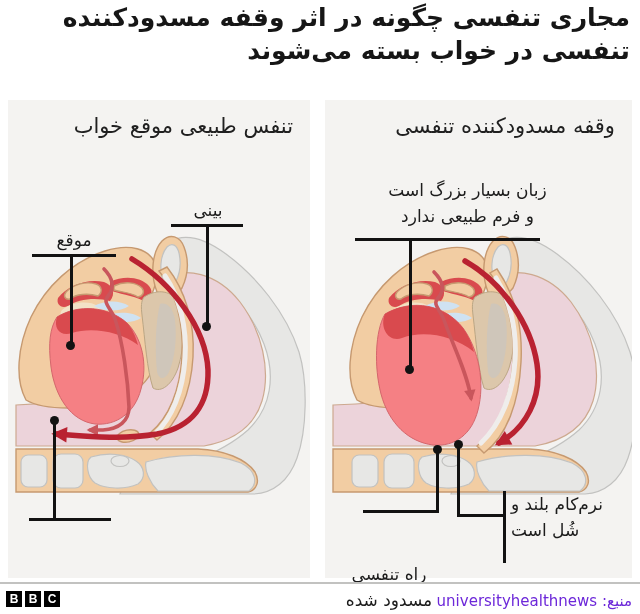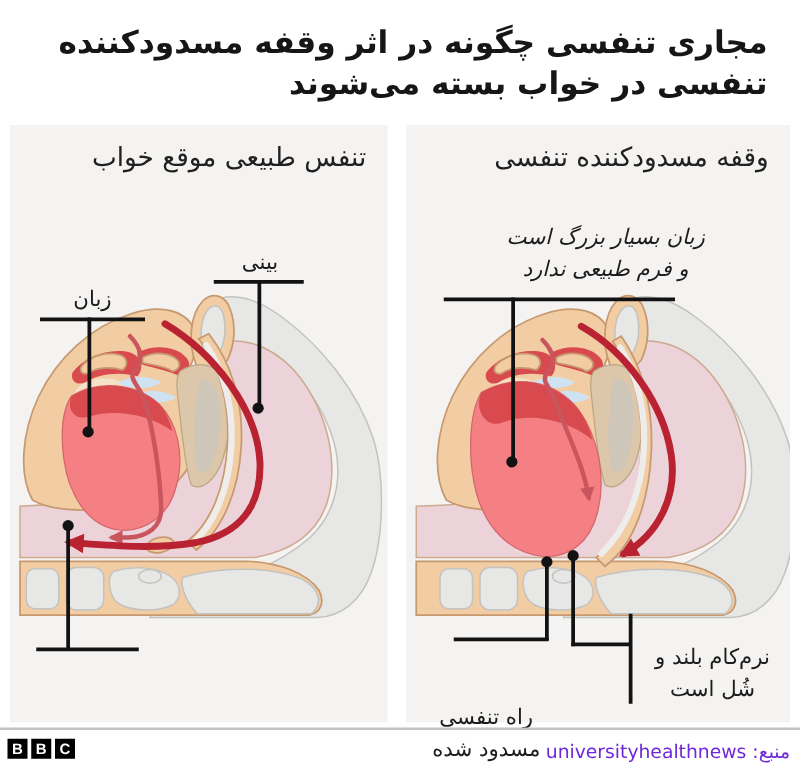--- a/index.html
+++ b/index.html
@@ -4,21 +4,21 @@
 <style>
   html,body{margin:0;padding:0;}
   body{
     width:640px;height:614px;background:var(--c-page-bg,#fff);
     font-family:"DejaVu Sans",sans-serif;
     -webkit-font-smoothing:antialiased;
   }
   .page{position:relative;width:640px;height:614px;overflow:hidden;background:var(--c-page-bg,#fff);}
 
   .title{
-    position:absolute;top:2px;right:10px;left:8px;margin:16px;
+    position:absolute;top:2px;right:10px;left:8px;margin:0;
     font-size:25px;font-weight:700;line-height:1.3;color:var(--c-text,#161616);
     text-align:right;direction:rtl;
   }
 
   .panel{position:absolute;top:100px;height:478px;background:var(--c-panel-bg,#f4f3f1);}
   .panel-normal{left:8px;width:302px;}
   .panel-apnea{left:325px;width:307px;}
 
   .panel h2{
     position:absolute;top:9px;right:12px;margin:5px;
@@ -122,21 +122,21 @@
     </svg>
 
     <div class="lbl" style="left:160px;top:98px;width:80px;">
         <span>بینی</span>
       </div>
     <div class="hline" style="left:163px;top:124px;width:72px;height:3px;"></div>
     <div class="vline" style="left:198px;top:124px;width:3px;height:104px;"></div>
     <div class="dot" style="left:194px;top:222px;"></div>
 
     <div class="lbl" style="left:24px;top:128px;width:84px;">
-        <span>زبان</span>
+        <span>موقع</span>
       </div>
     <div class="hline" style="left:24px;top:154px;width:84px;height:3px;"></div>
     <div class="vline" style="left:62px;top:154px;width:3px;height:92px;"></div>
     <div class="dot" style="left:58px;top:241px;"></div>
 
     <div class="dot" style="left:42px;top:316px;"></div>
     <div class="vline" style="left:45px;top:321px;width:3px;height:99px;"></div>
     <div class="hline" style="left:21px;top:418px;width:82px;height:3px;"></div>
   </section>
 
@@ -170,41 +170,41 @@
       <path class="sh-skin" d="M 165,173 C 181,194 190,226 188,260 C 186,296 174,328 152,346 L 159,353 C 182,336 194,302 196,262 C 198,224 188,192 172,169 Z"></path>
       <path class="white-strip" d="M 171,178 C 185,200 192,230 190,260 C 188,294 176,324 156,343"></path>
 
       <path class="sh-tongue" d="M 60,214 C 88,198 120,205 138,228 C 154,250 160,283 153,310 C 147,334 130,347 108,345 C 84,342 64,324 56,294 C 49,267 50,231 60,214 Z"></path>
       <path class="sh-crest" d="M 60,214 C 88,198 120,205 138,228 C 143,235 147,243 149,252 C 128,235 98,230 77,238 C 64,243 54,228 60,214 Z"></path>
 
       <path class="arrow-sec" marker-end="url(#ah-small)" d="M 109,172 C 118,181 120,190 113,198 C 107,205 115,209 119,220 C 128,246 142,272 146,298"></path>
       <path class="arrow-main" marker-end="url(#ah-big)" d="M 140,161 C 177,182 206,224 212,264 C 217,298 201,328 174,343"></path>
     </svg>
 
-    <div class="lbl" style="left:72px;top:78px;width:175px;font-style:italic;">
+    <div class="lbl" style="left:55px;top:78px;width:175px;">
       <span>زبان بسیار بزرگ است</span>
       <span>و فرم طبیعی ندارد</span>
     </div>
     <div class="hline" style="left:30px;top:138px;width:185px;height:3px;"></div>
     <div class="vline" style="left:84px;top:138px;width:3px;height:132px;"></div>
     <div class="dot" style="left:80px;top:265px;"></div>
 
     <div class="dot" style="left:108px;top:345px;"></div>
     <div class="vline" style="left:111px;top:350px;width:3px;height:62px;"></div>
     <div class="hline" style="left:38px;top:410px;width:76px;height:3px;"></div>
     <div class="lbl" style="left:8px;top:416px;width:112px;margin-top:46px;">
       <span>راه تنفسی</span>
       <span>مسدود شده</span>
     </div>
 
     <div class="dot" style="left:129px;top:340px;"></div>
     <div class="vline" style="left:132px;top:345px;width:3px;height:72px;"></div>
     <div class="hline" style="left:132px;top:414px;width:48px;height:3px;"></div>
     <div class="vline" style="left:178px;top:391px;width:3px;height:72px;"></div>
-    <div class="lbl lbl-left" style="left:186px;top:414px;width:118px;text-align:center;">
+    <div class="lbl lbl-left" style="left:186px;top:392px;width:118px;">
       <span>نرم‌کام بلند و</span>
       <span>شُل است</span>
     </div>
   </section>
 
   <div class="footer-divider"></div>
   <div class="bbc">
     <span>B</span>
     <span>B</span>
     <span>C</span>

